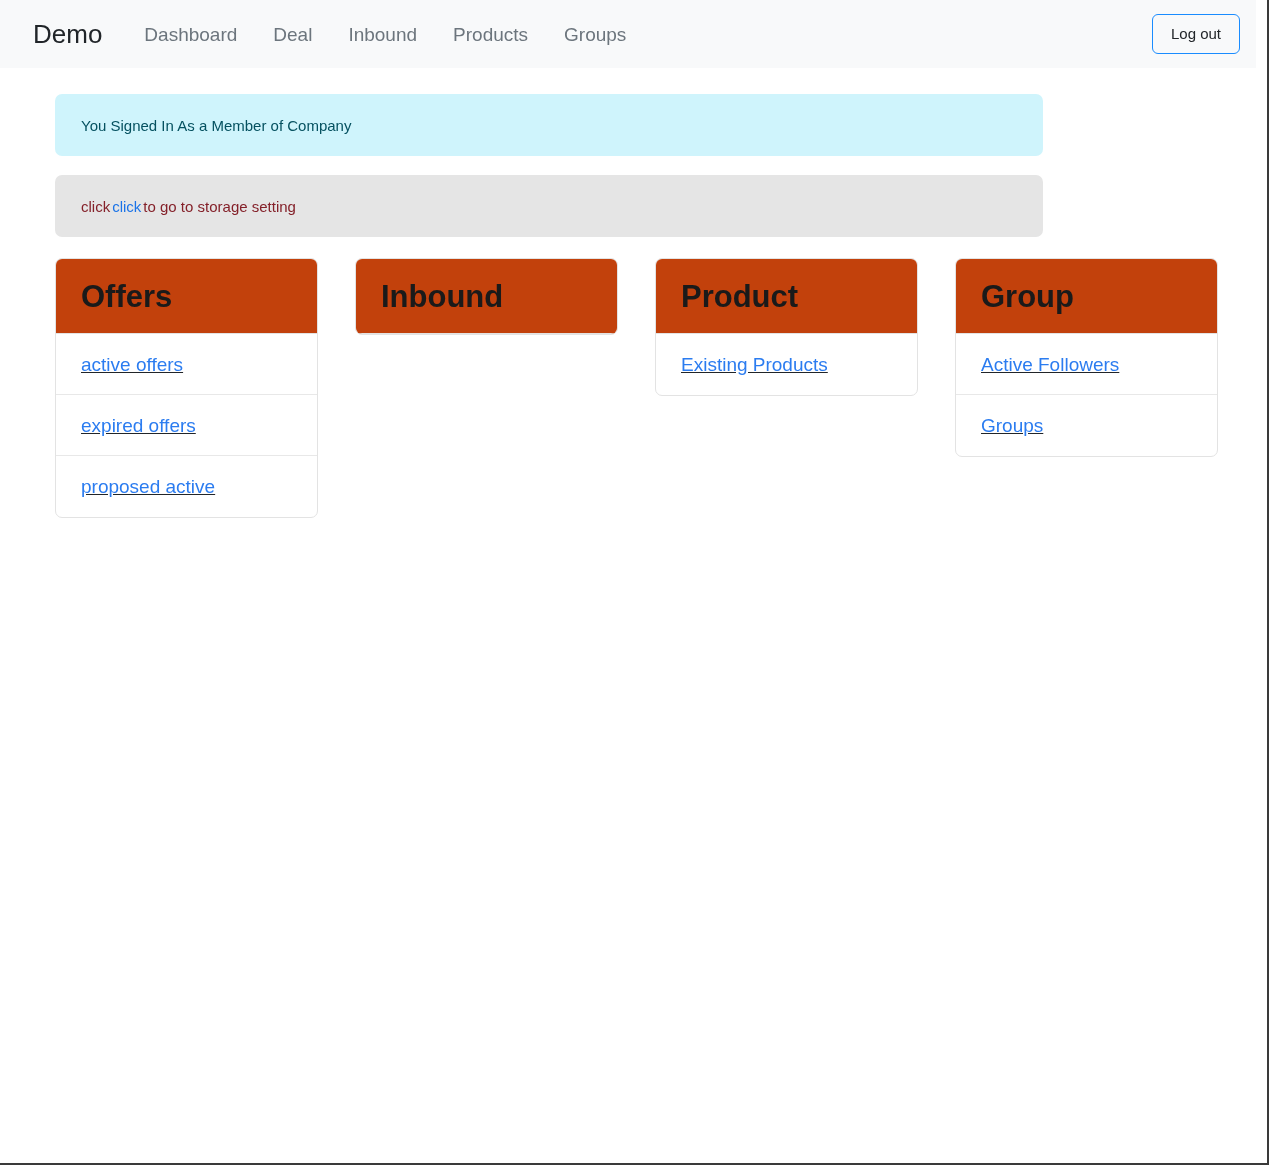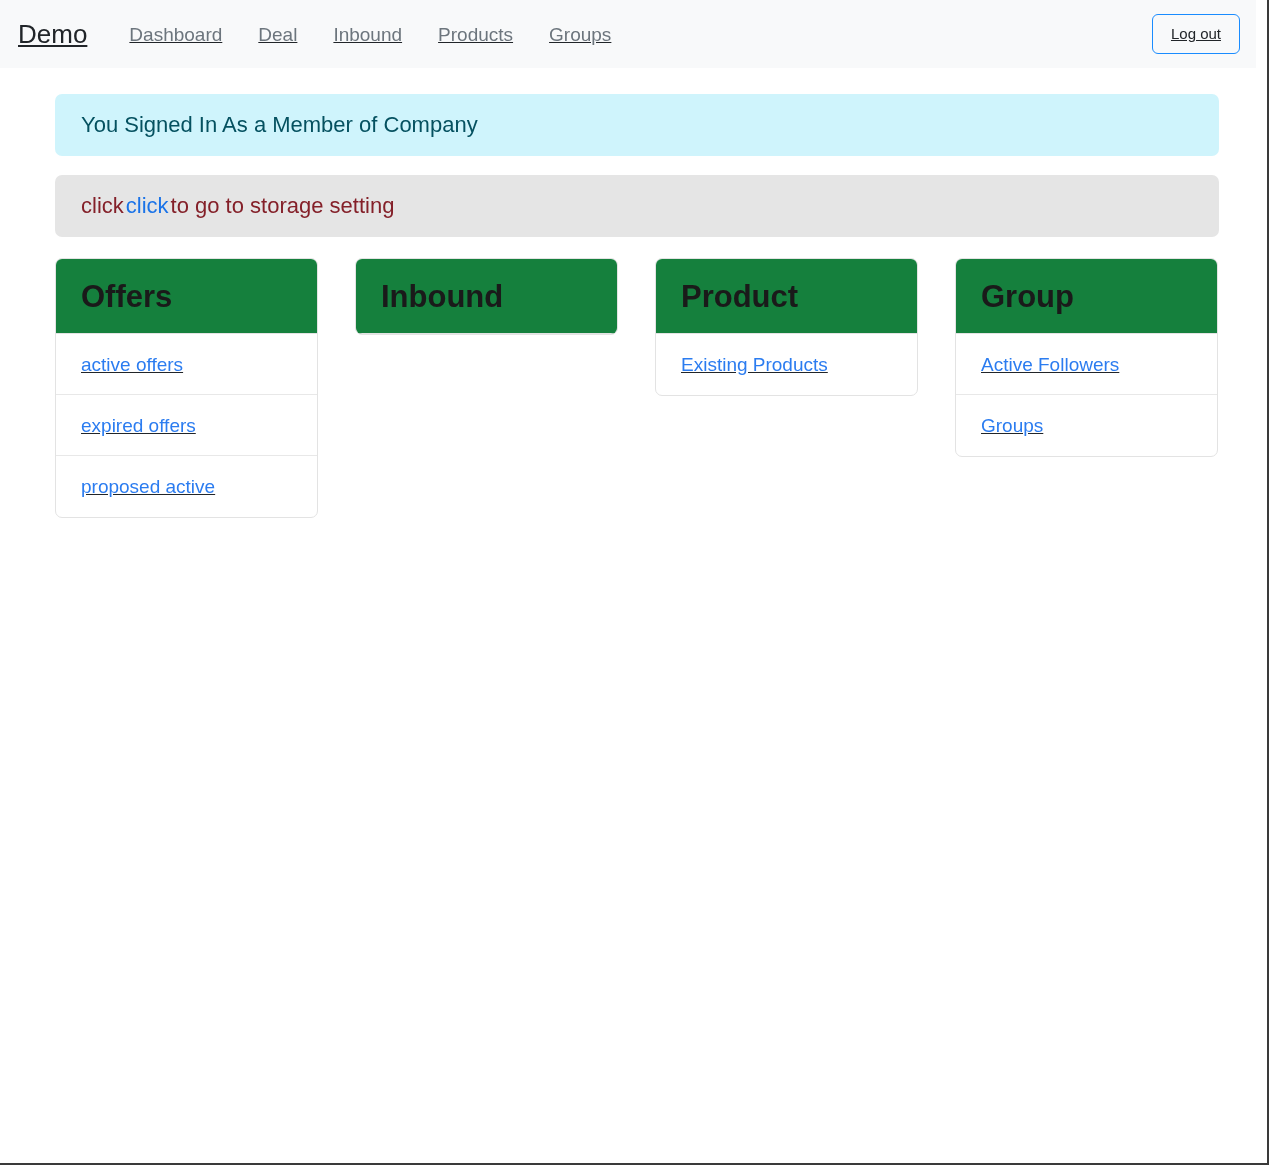--- a/index.html
+++ b/index.html
@@ -27,23 +27,22 @@
     overflow: hidden;
     background: #fff;
   }
 
   
   .navbar {
     height: 68px;
     background: #f8f9fa;
     display: flex;
     align-items: center;
-    padding: 0 16px 0 18px;
+    padding: 0 16px 0 33px;
     width: 1256px;
-    text-decoration: underline;
   }
   .brand {
     font-size: 26px;
     color: #212529;
     line-height: 1;
     margin-right: 28px;
     white-space: nowrap;
     font-weight: 400;
   }
   .nav-links {
@@ -73,27 +72,27 @@
     white-space: nowrap;
     margin-left: 45px;
   }
 
   
   .content {
     padding: 0 0 0 0;
   }
   .alert {
     margin: 26px 55px 0 55px;
-    width: 1164px;
+    width: 988px;
     border-radius: 7px;
     padding: 0 26px;
     height: 62px;
     display: flex;
     align-items: center;
-    font-size: 22px;
+    font-size: 15px;
   }
   .alert-info {
     background: #cff4fc;
     color: #055160;
   }
   .alert-danger {
     background: #e5e5e5;
     color: #842029;
     margin-top: 19px;
   }
@@ -112,21 +111,21 @@
   }
   .card {
     width: 263px;
     background: #ffffff;
     border: 1px solid #e3e3e3;
     border-radius: 7px;
     overflow: hidden;
     flex: 0 0 263px;
   }
   .card-header {
-    background: #15803d;
+    background: #c2410c;
     border-bottom: 1px solid #e3e3e3;
     height: 75px;
     display: flex;
     align-items: center;
     padding: 0 25px;
   }
   .card-title {
     font-size: 31px;
     font-weight: bold;
     color: #1a1a1a;

